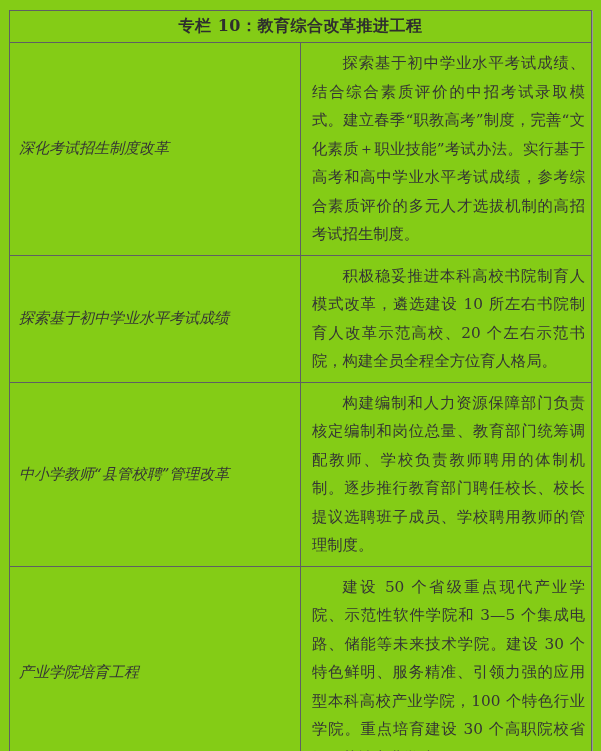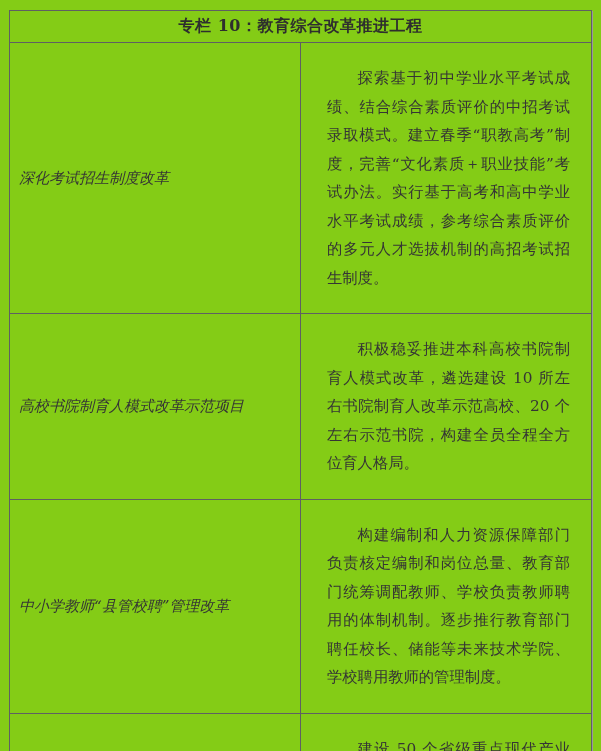--- a/index.html
+++ b/index.html
@@ -56,21 +56,21 @@
   }
   td.row-content {
     font-size: 15.3px;
     line-height: 28.5px;
     padding: 6px 6px 6px 11px;
     text-align: justify;
     text-justify: inter-character;
     color: #353535;
   }
   td.row-content p {
-    margin: 15px;
+    margin: 0;
     text-indent: 2em;
   }
   tr.r1 { height: 138px; }
   tr.r2 { height: 111px; }
   tr.r3 { height: 121px; }
   tr.r4 { height: 130px; }
 </style>
 </head>
 <body>
 
@@ -82,29 +82,29 @@
       </tr>
     </thead>
     <tbody>
       <tr class="r1">
         <td class="row-label">深化考试招生制度改革</td>
         <td class="row-content">
           <p>探索基于初中学业水平考试成绩、结合综合素质评价的中招考试录取模式。建立春季“职教高考”制度，完善“文化素质＋职业技能”考试办法。实行基于高考和高中学业水平考试成绩，参考综合素质评价的多元人才选拔机制的高招考试招生制度。</p>
         </td>
       </tr>
       <tr class="r2">
-        <td class="row-label">高校书院制育人模式改革示范项目</td>
+        <td class="row-label">探索基于初中学业水平考试成绩</td>
         <td class="row-content">
           <p>积极稳妥推进本科高校书院制育人模式改革，遴选建设 10 所左右书院制育人改革示范高校、20 个左右示范书院，构建全员全程全方位育人格局。</p>
         </td>
       </tr>
       <tr class="r3">
         <td class="row-label">中小学教师“县管校聘”管理改革</td>
         <td class="row-content">
-          <p>构建编制和人力资源保障部门负责核定编制和岗位总量、教育部门统筹调配教师、学校负责教师聘用的体制机制。逐步推行教育部门聘任校长、储能等未来技术学院、学校聘用教师的管理制度。</p>
+          <p>构建编制和人力资源保障部门负责核定编制和岗位总量、教育部门统筹调配教师、学校负责教师聘用的体制机制。逐步推行教育部门聘任校长、校长提议选聘班子成员、学校聘用教师的管理制度。</p>
         </td>
       </tr>
       <tr class="r4">
         <td class="row-label">产业学院培育工程</td>
         <td class="row-content">
           <p>建设 50 个省级重点现代产业学院、示范性软件学院和 3—5 个集成电路、储能等未来技术学院。建设 30 个特色鲜明、服务精准、引领力强的应用型本科高校产业学院，100 个特色行业学院。重点培育建设 30 个高职院校省级示范性产业学院。</p>
         </td>
       </tr>
 
     </tbody>

